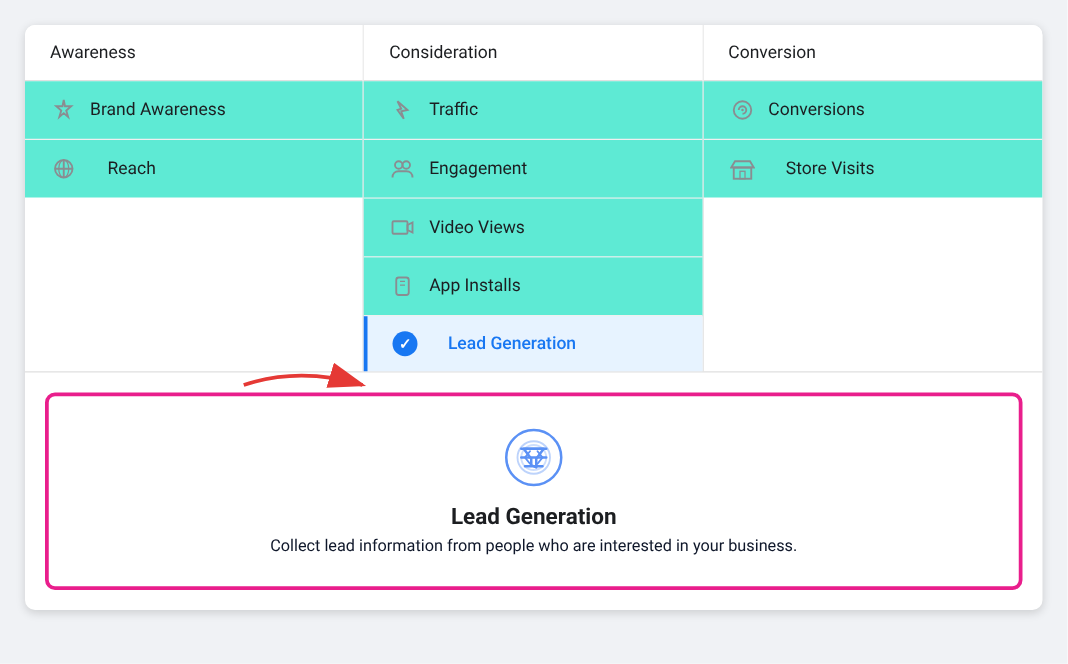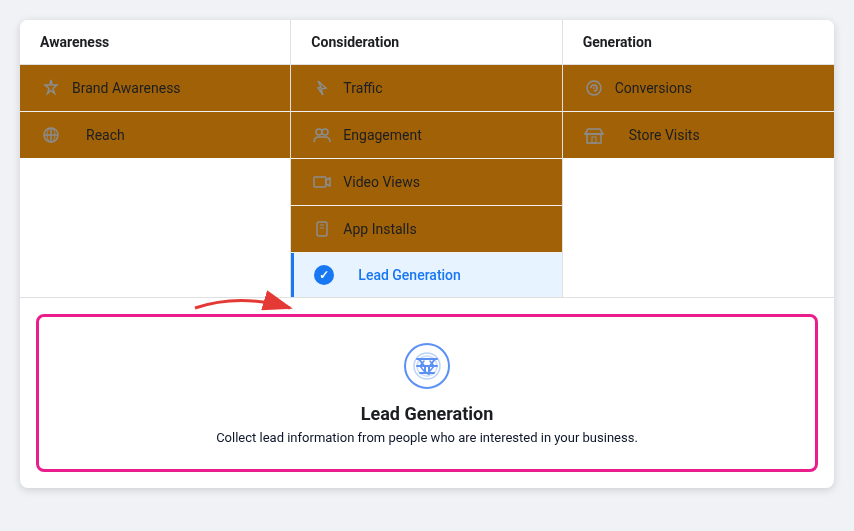--- a/index.html
+++ b/index.html
@@ -25,33 +25,33 @@
       border-bottom: 1px solid #e0e0e0;
     }
     .col {
       border-right: 1px solid #e0e0e0;
     }
     .col:last-child {
       border-right: none;
     }
     .col-header {
       padding: 14px 20px;
-      font-weight: 700;
+      font-weight: 400;
       font-size: 14px;
       color: #1c1e21;
       border-bottom: 1px solid #e0e0e0;
       background: #fff;
     }
     .menu-item {
       display: flex;
       align-items: center;
       padding: 12px 20px;
       cursor: pointer;
       border-bottom: 1px solid #f0f0f0;
-      background: #a16207;
+      background: #5eead4;
       gap: 10px;
       font-size: 14px;
       color: #1c1e21;
       transition: background 0.1s;
       position: relative;
     }
     .menu-item:last-child {
       border-bottom: none;
       gap: 24px;
     }
@@ -203,21 +203,21 @@
         </div>
 
         <div class="menu-item selected">
           <div class="check-icon"></div>
           <span class="item-label">Lead Generation</span>
         </div>
 
       </div>
 
       <div class="col">
-        <div class="col-header">Generation</div>
+        <div class="col-header">Conversion</div>
 
         <div class="menu-item">
           <div class="icon">
             <svg width="20" height="20" viewBox="0 0 20 20" fill="none">
               <circle cx="10" cy="10" r="7" stroke="#8a8d91" stroke-width="1.5"></circle>
               <path d="M7 10c0-1.7 1.3-3 3-3s3 1.3 3 3-1.3 3-3 3" stroke="#8a8d91" stroke-width="1.5" fill="none"></path>
               <circle cx="10" cy="10" r="1" fill="#8a8d91"></circle>
             </svg>
           </div>
           <span class="item-label">Conversions</span>

